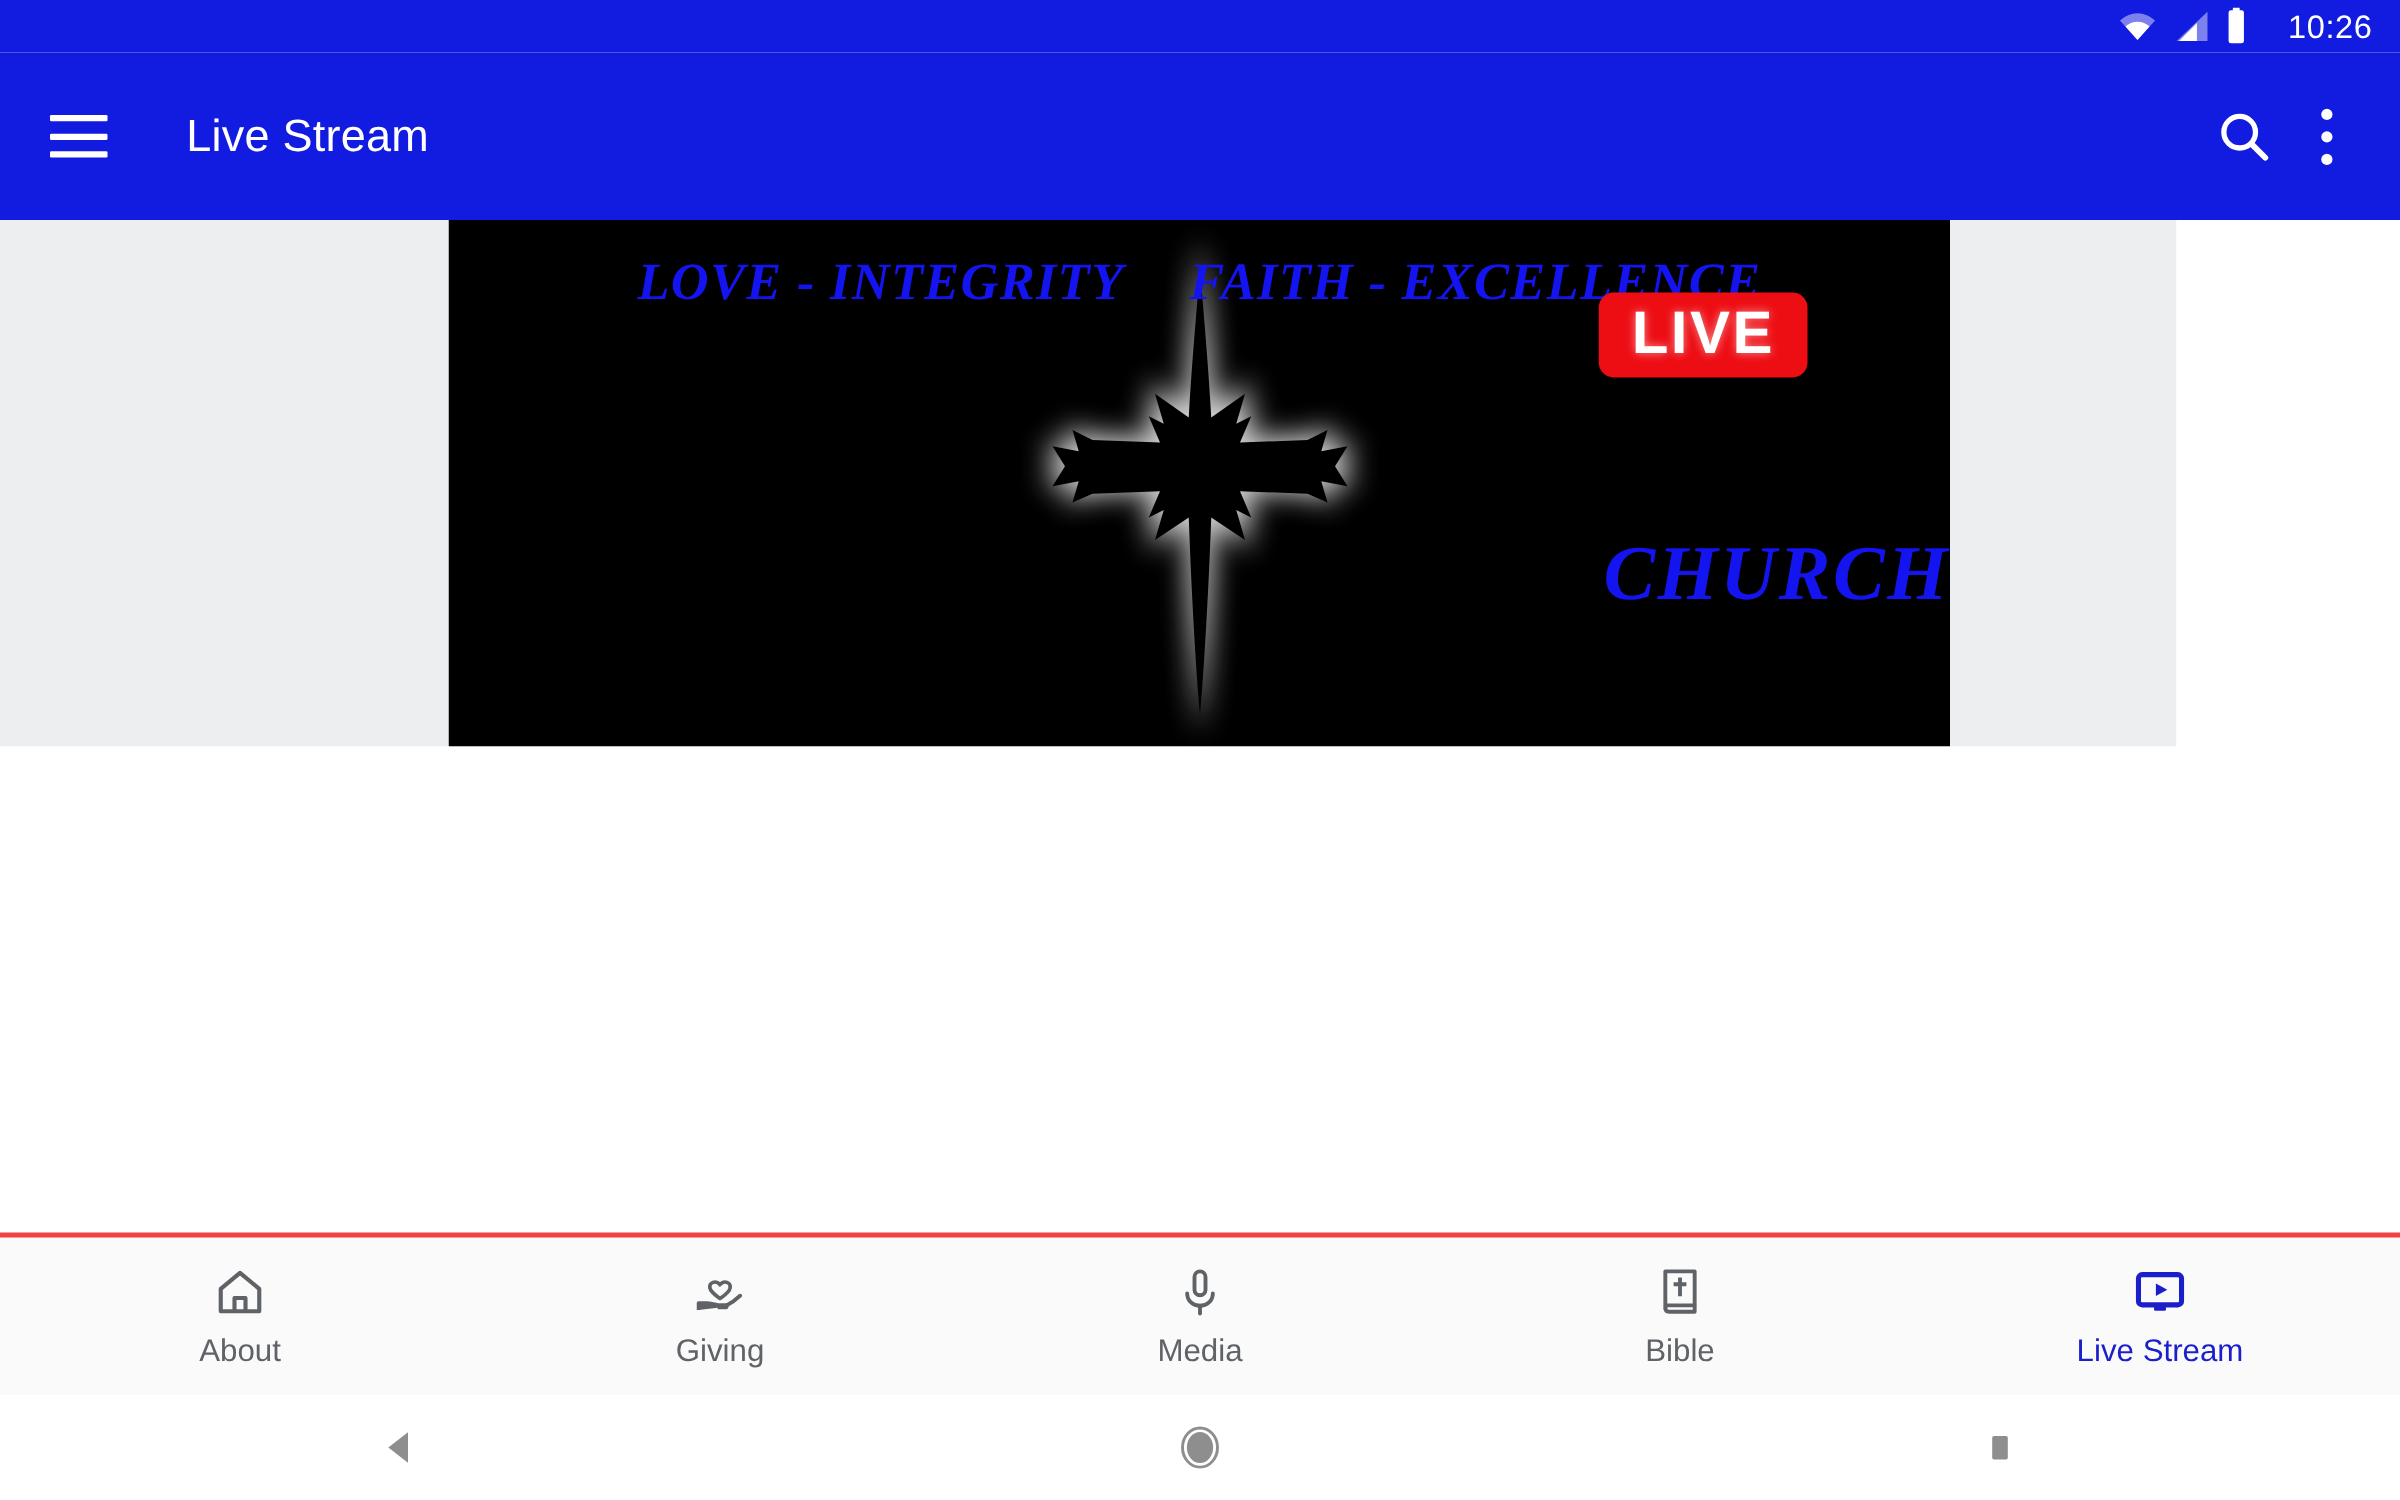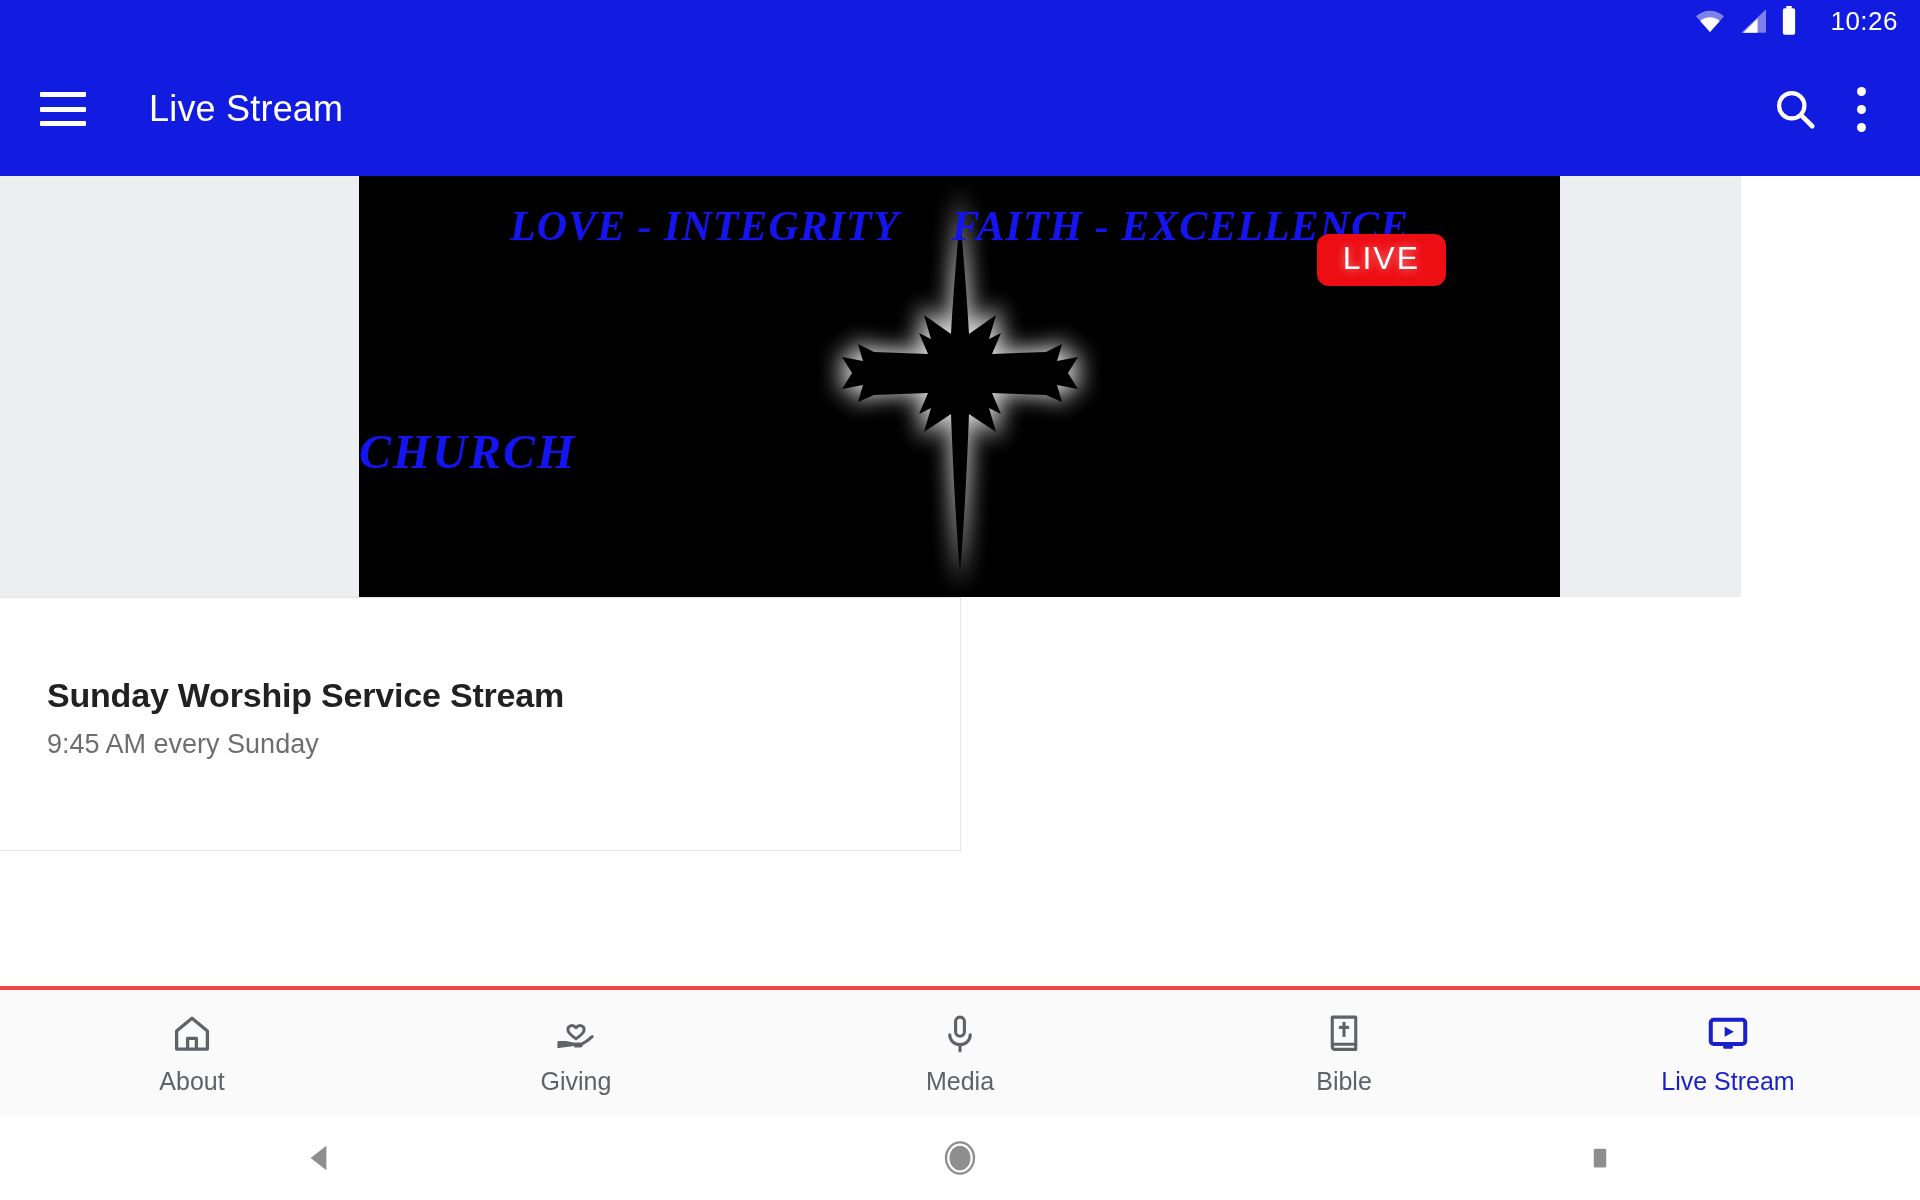--- a/index.html
+++ b/index.html
@@ -143,26 +143,26 @@
     letter-spacing: 1px;
     z-index: 3;
     white-space: nowrap;
   }
   .tag-gap { display: inline-block; width: 52px; }
   .church-wrap {
     position: absolute;
     left: 0;
     top: 248px;
     width: 100%;
-    text-align: left;
+    text-align: right;
     color: #1414F0;
     font-family: "Liberation Serif", serif;
     font-weight: bold;
     font-style: italic;
-    font-size: 48px;
+    font-size: 62px;
     letter-spacing: 2px;
     z-index: 3;
   }
 
   .cross-wrap {
     position: absolute;
     left: 50%;
     top: 0;
     transform: translateX(-50%);
     width: 420px;
@@ -182,22 +182,22 @@
     width: 100%; height: 100%;
   }
 
   .live-badge {
     position: absolute;
     right: 114px;
     top: 58px;
     background: #ED0E14;
     color: #ffffff;
     font-family: "Liberation Sans", sans-serif;
-    font-weight: normal;
-    font-size: 32px;
+    font-weight: bold;
+    font-size: 48px;
     letter-spacing: 2px;
     padding: 8px 26px 10px 26px;
     border-radius: 12px;
     z-index: 4;
     text-shadow: 0 0 8px rgba(255,255,255,0.55);
     line-height: 1.05;
   }
 
   
   .info-card {
@@ -375,24 +375,20 @@
         <div class="banner-tagline">
           <span>LOVE - INTEGRITY</span><span class="tag-gap"></span><span>FAITH - EXCELLENCE</span>
         </div>
 
         <div class="church-wrap">CHURCH</div>
 
         <div class="live-badge">LIVE</div>
       </div>
     </div>
 
-    <div class="info-card">
-      <div class="card-title">Sunday Worship Service Stream</div>
-      <div class="card-subtitle">9:45 AM every Sunday</div>
-    </div>
   </div>
 
   <div class="bottom-nav">
 
     <div class="nav-item">
       <span class="nav-icon">
         <svg width="44" height="44" viewBox="0 0 24 24" fill="none" stroke="#5F6368" stroke-width="1.8" stroke-linejoin="round">
           <path d="M3.6 10.4 L12 3.4 L20.4 10.4 L20.4 20.2 L3.6 20.2 Z"></path>
           <path d="M9.6 20.2 L9.6 14.4 L14.4 14.4 L14.4 20.2"></path>
         </svg>

